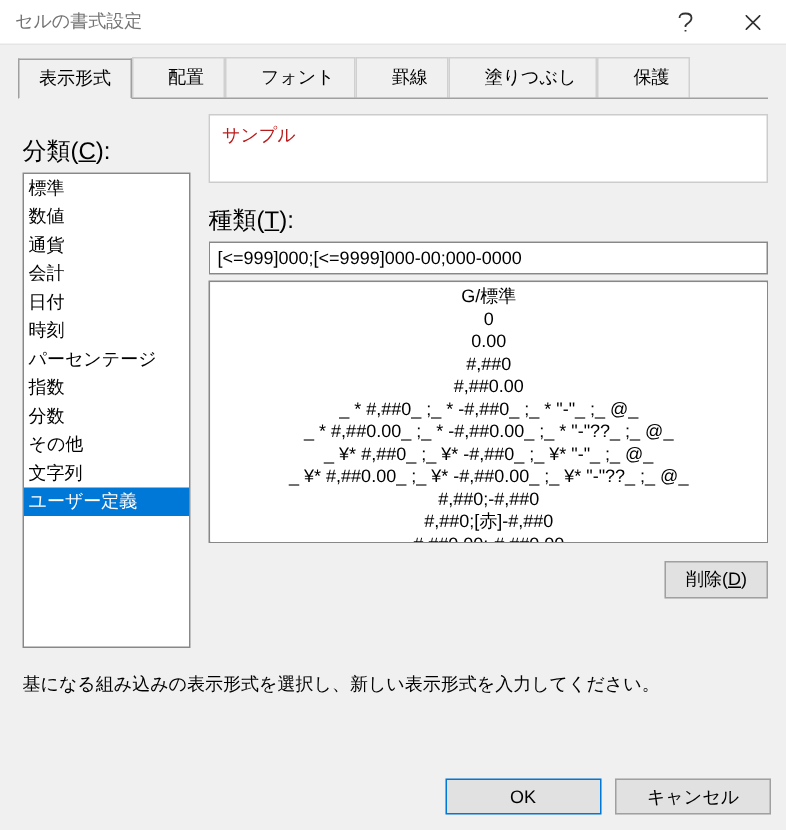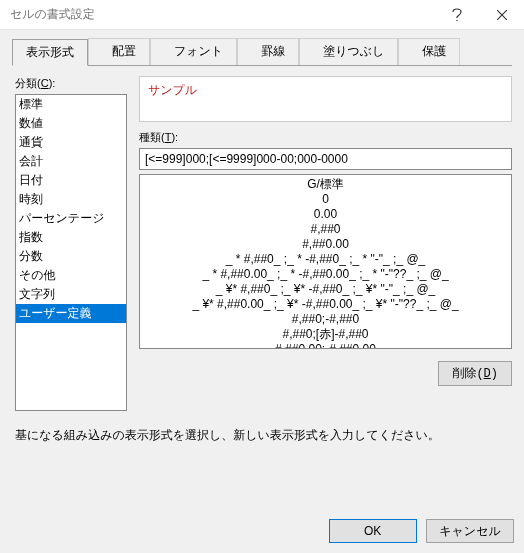--- a/index.html
+++ b/index.html
@@ -76,21 +76,22 @@
   }
   .left-col {
     width: 112px;
   }
   .right-col {
     flex: 1;
   }
   .label {
     display: block;
     margin-bottom: 3px;
-    font-size: 11px;
+    font-size: 16px;
+    margin-top: 15px;
   }
   .label u { text-decoration: underline; }
   .listbox {
     border: 1px solid #888;
     background: #fff;
     height: 317px;
     overflow-y: auto;
     font-size: 12px;
   }
   .listbox .item {
@@ -138,34 +139,34 @@
     white-space: nowrap;
     line-height: 15px;
   }
   .delete-row {
     text-align: right;
   }
   .delete-btn {
     padding: 3px 13px;
     border: 1px solid #a0a0a0;
     background: #e1e1e1;
-    font-family: Liberation Mono, monospace;
+    font-family: Liberation Sans, sans-serif;
     font-size: 12px;
     cursor: pointer;
   }
   .hint {
     padding: 16px 15px 0 15px;
     font-size: 12px;
   }
   .footer {
     padding: 12px 10px 10px 0;
     text-align: right;
   }
   .footer .btn {
-    width: 88px;
+    width: 104px;
     height: 24px;
     border: 1px solid #a0a0a0;
     background: #e1e1e1;
     font-family: inherit;
     font-size: 12px;
     cursor: pointer;
     margin-left: 6px;
   }
   .footer .btn.primary {
     border: 1px solid #0078d7;

